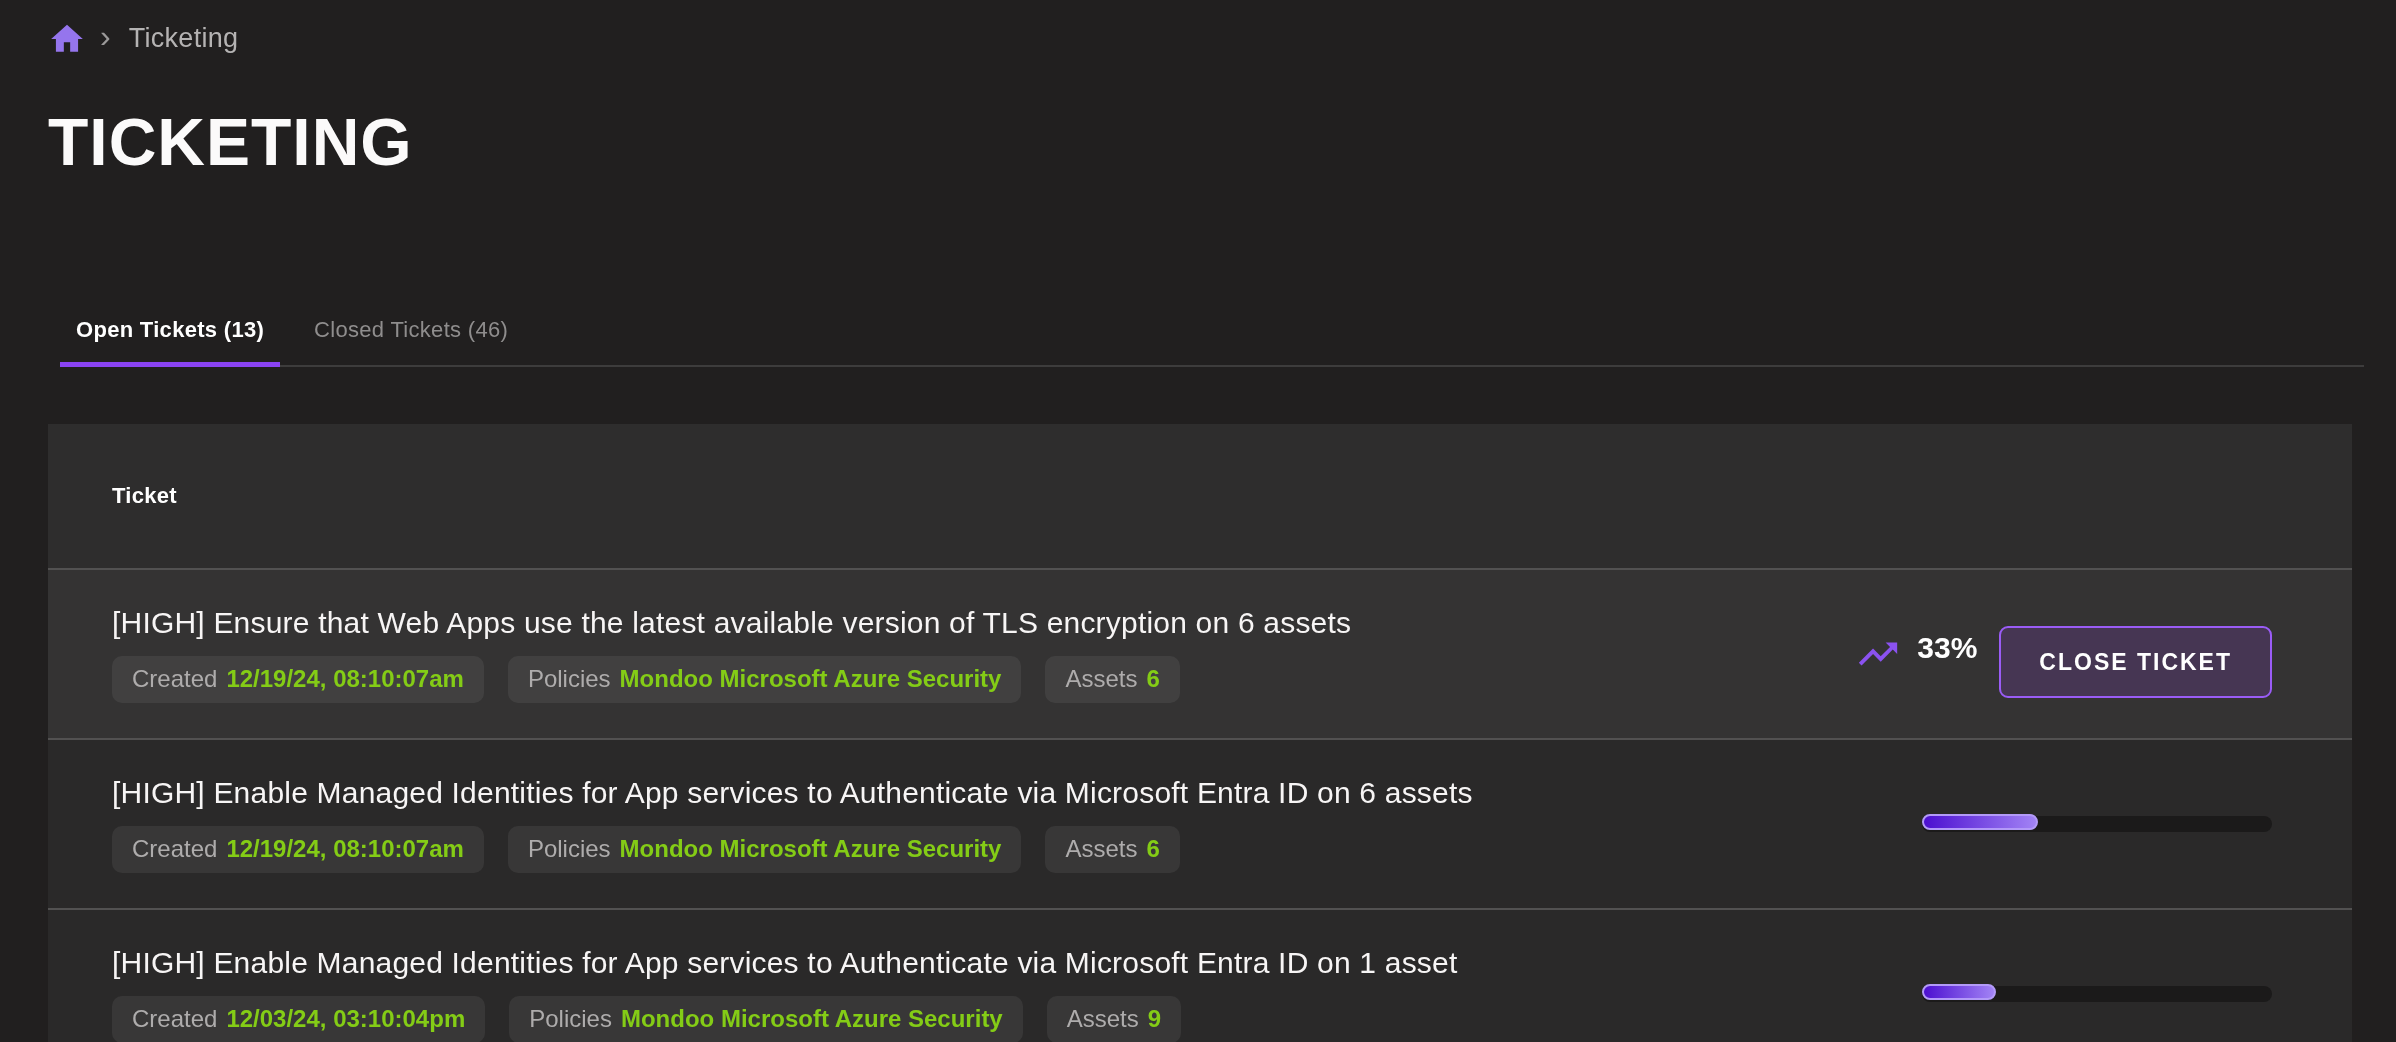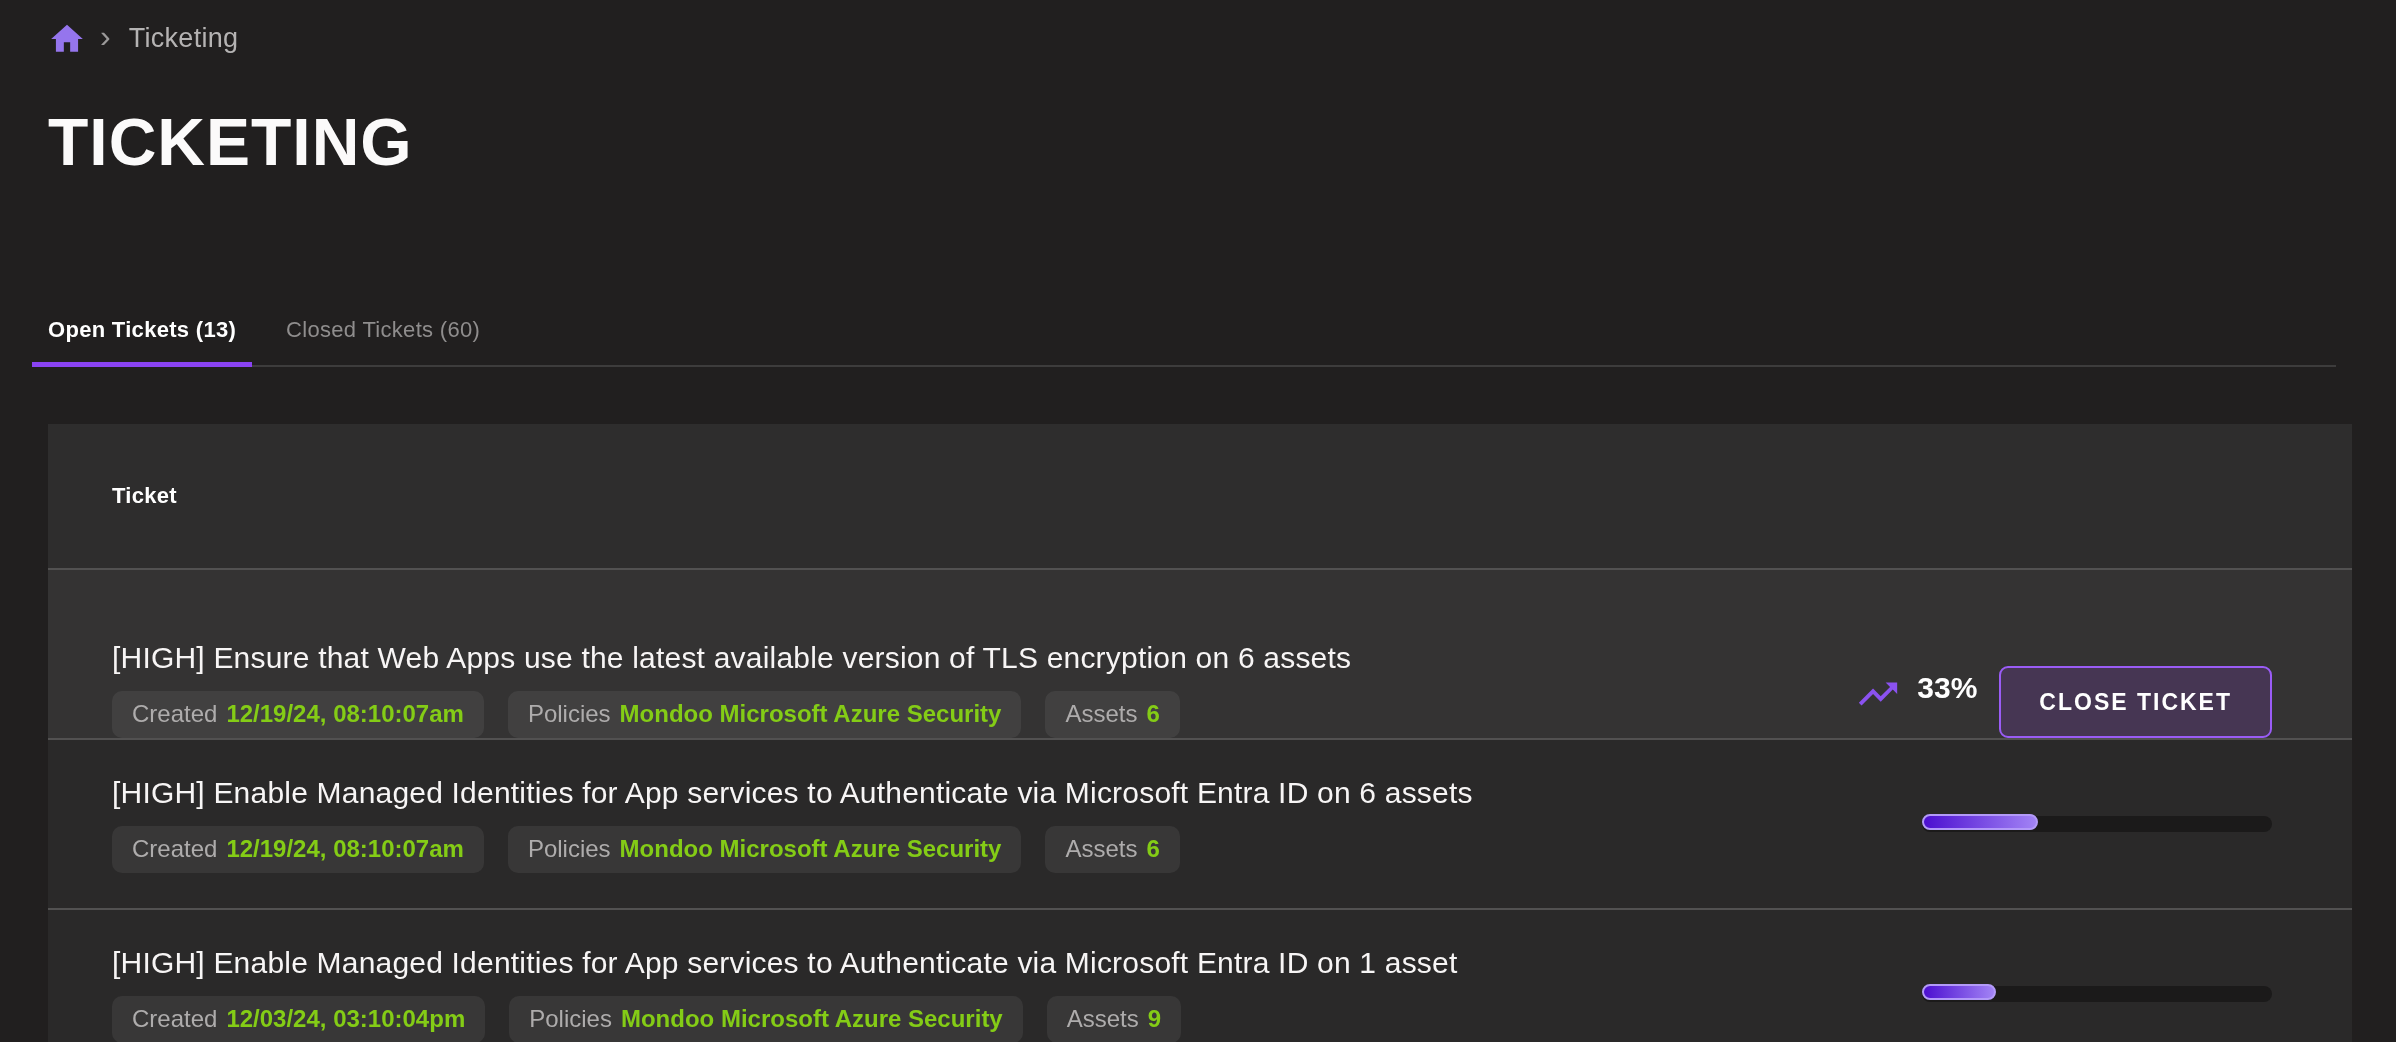--- a/index.html
+++ b/index.html
@@ -18,21 +18,21 @@
   .breadcrumb .crumb { color:#b5b3b3; font-size:27px; letter-spacing:0.3px; }
 
   
   .page-title {
     position:absolute; left:48px; top:104px;
     font-size:66px; font-weight:700; letter-spacing:1px; color:#fbfafa;
   }
 
   
   .tabs {
-    position:absolute; left:32px; top:295px; width:2304px; height:72px;
+    position:absolute; left:60px; top:295px; width:2304px; height:72px;
     display:flex; align-items:stretch;
     border-bottom:2px solid rgba(255,255,255,0.13);
   }
   .tab {
     position:relative; display:flex; align-items:center;
     padding:0 16px; margin-right:18px;
     font-size:22px; letter-spacing:0.3px; cursor:pointer;
   }
   .tab.active { color:#ffffff; font-weight:700; }
   .tab.inactive { color:#8f8d8d; font-weight:500; }
@@ -48,21 +48,21 @@
     display:flex; align-items:center; padding:0 80px 0 64px;
   }
   .thead .col { font-size:22px; font-weight:700; color:#ffffff; letter-spacing:0.3px; cursor:pointer; }
 
   .row {
     height:170px; background: var(--row_bg, #2a2929);
     border-top:2px solid var(--divider, #525151);
     display:flex; align-items:center; padding:0 80px 0 64px;
     cursor:pointer;
   }
-  .row.hovered { background: var(--row_hover_bg, #343333); align-items: flex-end; }
+  .row.hovered { background: var(--row_hover_bg, #343333); }
 
   .row-main { display:flex; flex-direction:column; gap:16px; min-width:0; }
   .row-title { font-size:30px; color:#f7f5f5; letter-spacing:0.2px; white-space:nowrap; }
 
   .chips { display:flex; gap:24px; }
   .chip {
     display:flex; align-items:center; gap:9px;
     background:rgba(255,255,255,0.065);
     border-radius:10px; padding:9px 20px 10px 20px;
     font-size:24px; white-space:nowrap;
@@ -107,21 +107,21 @@
     </svg>
   </span>
   <span class="sep">›</span>
   <span class="crumb">Ticketing</span>
 </nav>
 
 <h1 class="page-title">TICKETING</h1>
 
 <div class="tabs">
   <div class="tab active">Open Tickets (13)</div>
-  <div class="tab inactive">Closed Tickets (60)</div>
+  <div class="tab inactive">Closed Tickets (46)</div>
 </div>
 
 <div class="table">
 
   <div class="thead">
     <div class="col">Ticket</div>
   </div>
 
   <div class="row hovered">
     <div class="row-main">

